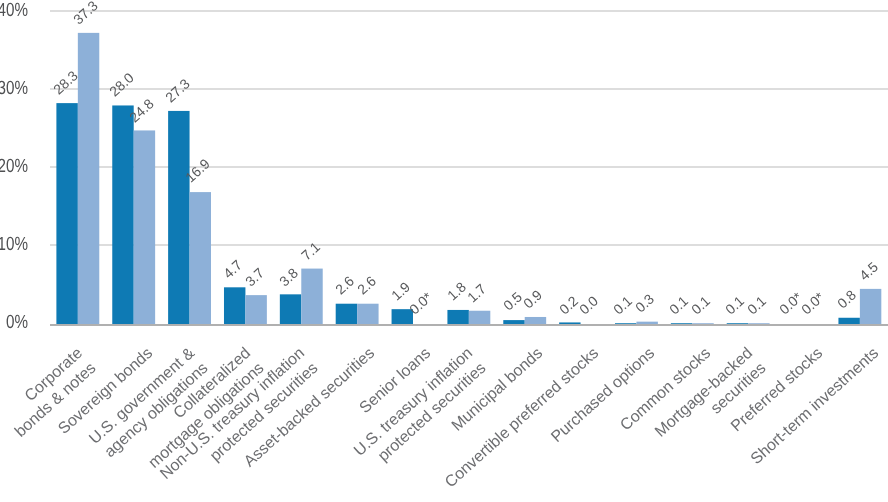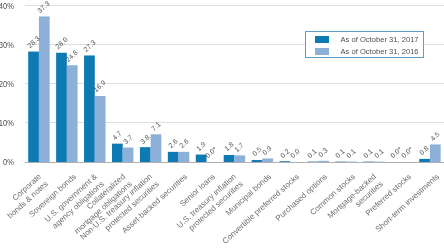--- a/index.html
+++ b/index.html
@@ -98,23 +98,13 @@
     <div class="xlabel" style="transform: rotate(-42deg); left: -116.689px; width: 300px; top: 171.7px;">Asset-backed&nbsp;securities</div>
     <div class="xlabel" style="transform: rotate(-42deg); left: -88.759px; width: 300px; top: 171.7px;">Senior&nbsp;loans</div>
     <div class="xlabel" style="transform: rotate(-42deg); left: -67.7879px; width: 300px; top: 171.7px;">U.S.&nbsp;treasury&nbsp;inflation<br>protected&nbsp;securities</div>
     <div class="xlabel" style="transform: rotate(-42deg); left: -32.899px; width: 300px; top: 171.7px;">Municipal&nbsp;bonds</div>
     <div class="xlabel" style="transform: rotate(-42deg); left: -4.96896px; width: 300px; top: 171.7px;">Convertible&nbsp;preferred&nbsp;stocks</div>
     <div class="xlabel" style="transform: rotate(-42deg); left: 22.961px; width: 300px; top: 171.7px;">Purchased&nbsp;options</div>
     <div class="xlabel" style="transform: rotate(-42deg); left: 50.891px; width: 300px; top: 171.7px;">Common&nbsp;stocks</div>
     <div class="xlabel" style="transform: rotate(-42deg); left: 71.8621px; width: 300px; top: 171.7px;">Mortgage-backed<br>securities</div>
     <div class="xlabel" style="transform: rotate(-42deg); left: 106.751px; width: 300px; top: 171.7px;">Preferred&nbsp;stocks</div>
     <div class="xlabel" style="transform: rotate(-42deg); left: 134.681px; width: 300px; top: 171.7px;">Short-term&nbsp;investments</div>
-    <div id="legend" style="left: 305px; top: 31.2px; width: 119px; height: 27px;">
-      <div class="lgrow" style="top: 3.7px;">
-        <div class="lgsw" style="background: rgb(14, 122, 180);"></div>
-        <div class="lgtx">As of October 31, 2017</div>
-      </div>
-      <div class="lgrow" style="top: 15.6px;">
-        <div class="lgsw" style="background: rgb(141, 176, 216);"></div>
-        <div class="lgtx">As of October 31, 2016</div>
-      </div>
-    </div>
   </div>
 
 </body></html>

